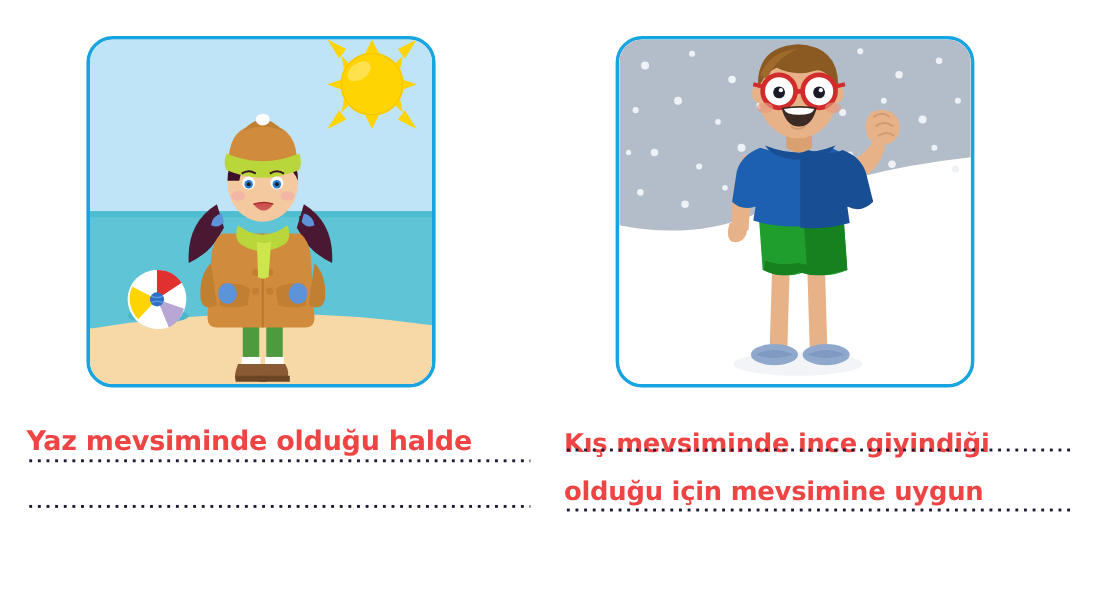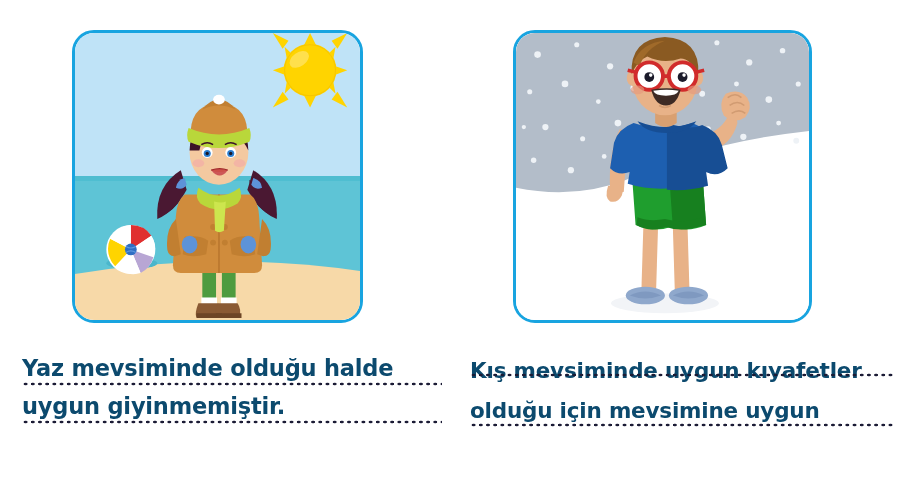--- a/index.html
+++ b/index.html
@@ -58,21 +58,21 @@
   }
   .line-row {
     position: relative;
     height: 38px;
   }
   .answer-text {
     position: absolute;
     left: 0;
     top: 0;
     width: 100%;
-    color: #0c4a6e;
+    color: #ef4444;
     font-family: "DejaVu Sans", "Liberation Sans", sans-serif;
     font-weight: bold;
     font-size: 22.5px;
     line-height: 33px;
     letter-spacing: -0.2px;
     white-space: nowrap;
   }
   #text-winter .answer-text {
     font-size: 21.5px;
   }
@@ -311,27 +311,26 @@
     </svg>
   </div>
 </div>
 
 <div class="text-block" id="text-summer">
   <div class="line-row">
     <div class="answer-text">Yaz mevsiminde olduğu halde</div>
     <div class="dotline"></div>
   </div>
   <div class="line-row">
-    <div class="answer-text">uygun giyinmemiştir.</div>
     <div class="dotline"></div>
   </div>
 </div>
 
 <div class="text-block" id="text-winter">
   <div class="line-row">
-    <div class="answer-text">Kış mevsiminde uygun kıyafetler</div>
+    <div class="answer-text">Kış mevsiminde ince giyindiği</div>
     <div class="dotline"></div>
   </div>
   <div class="line-row">
     <div class="answer-text">olduğu için mevsimine uygun</div>
     <div class="dotline"></div>
   </div>
 </div>
 
 </body></html>

